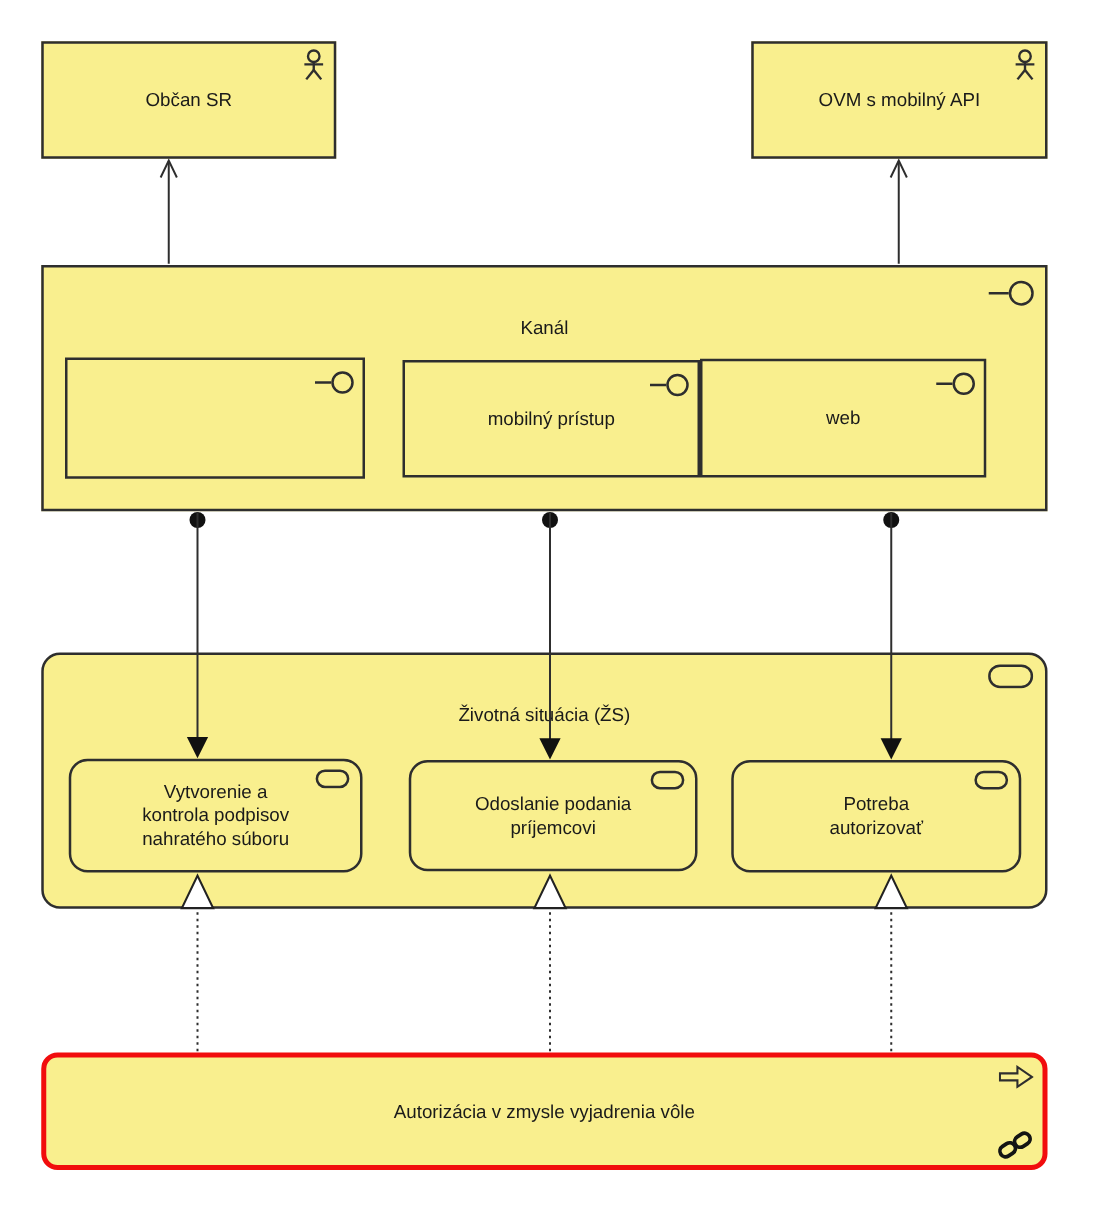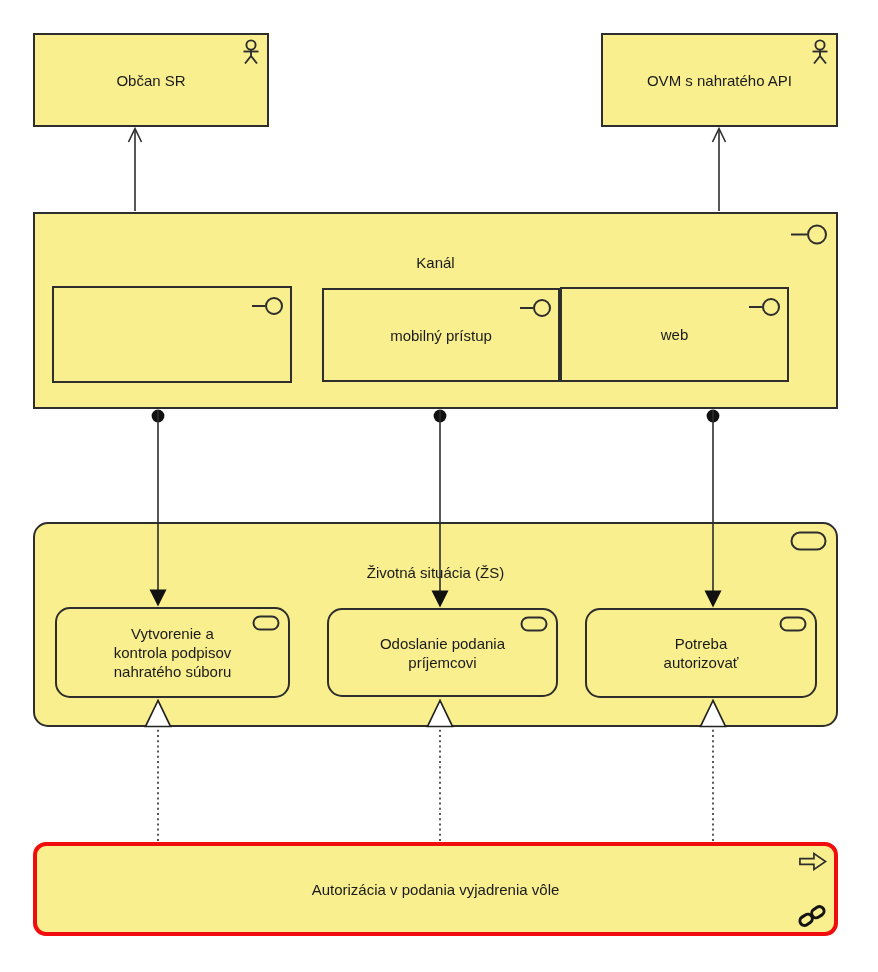--- a/index.html
+++ b/index.html
@@ -64,21 +64,21 @@
     <svg width="22" height="26" viewBox="0 0 22 26">
       <g class="stroke" stroke-width="1.9">
         <circle cx="11" cy="6" r="4.6"></circle>
         <line x1="11" y1="10.6" x2="11" y2="17"></line>
         <line x1="3.5" y1="12.5" x2="18.5" y2="12.5"></line>
         <line x1="11" y1="17" x2="5" y2="24.5"></line>
         <line x1="11" y1="17" x2="17" y2="24.5"></line>
       </g>
     </svg>
   </span>
-  <div class="lbl lbl-center">OVM s nahratého API</div>
+  <div class="lbl lbl-center">OVM s mobilný API</div>
 </div>
 
 <div class="node" id="n-kanal">
   <span class="icon" style="right:8px;top:9px;">
     <svg width="38" height="23" viewBox="0 0 38 23">
       <g class="stroke" stroke-width="2">
         <line x1="1" y1="11.5" x2="17" y2="11.5"></line>
         <circle cx="27" cy="11.5" r="9"></circle>
       </g>
     </svg>
@@ -168,21 +168,21 @@
     </svg>
   </span>
   <span class="icon" style="right:7px;bottom:3px;">
     <svg width="30" height="26" viewBox="0 0 30 26">
       <g transform="rotate(-33 15 13)" fill="none" stroke="#141414" stroke-width="3">
         <rect x="1.5" y="8.5" width="13" height="9" rx="4.5"></rect>
         <rect x="15.5" y="8.5" width="13" height="9" rx="4.5"></rect>
       </g>
     </svg>
   </span>
-  <div class="lbl lbl-center">Autorizácia v podania vyjadrenia vôle</div>
+  <div class="lbl lbl-center">Autorizácia v zmysle vyjadrenia vôle</div>
 </div>
 
 <svg id="overlay" width="878" height="972" viewBox="0 0 878 972">
 
   <g>
     <line class="conn" x1="135" y1="211" x2="135" y2="129"></line>
     <polyline class="conn" points="128.5,142 135,128.5 141.5,142"></polyline>
   </g>
 
   <g>

